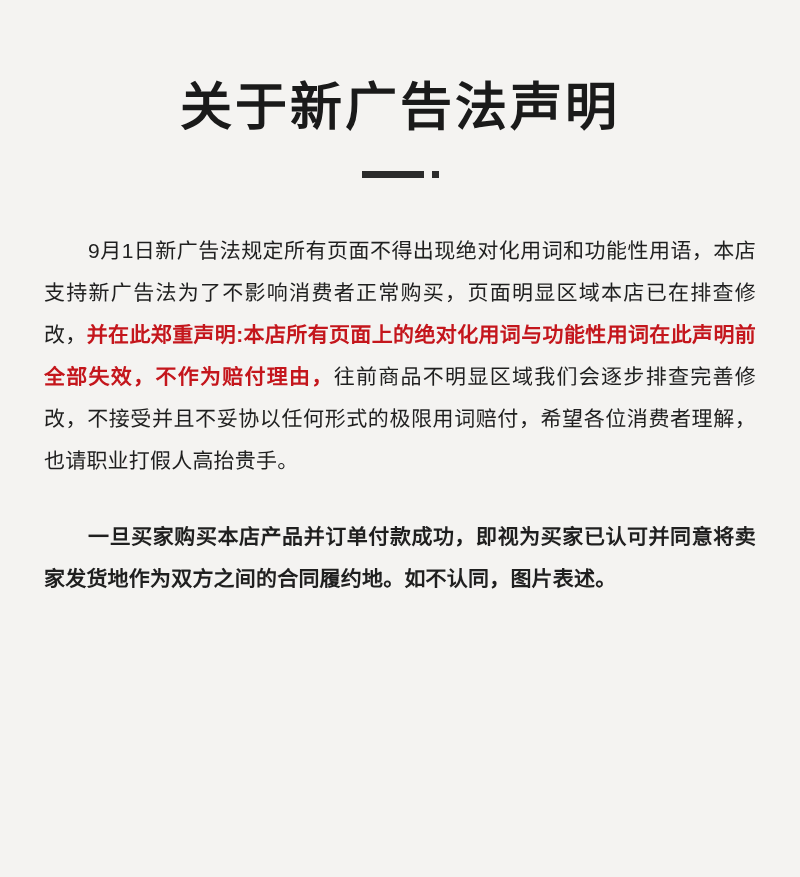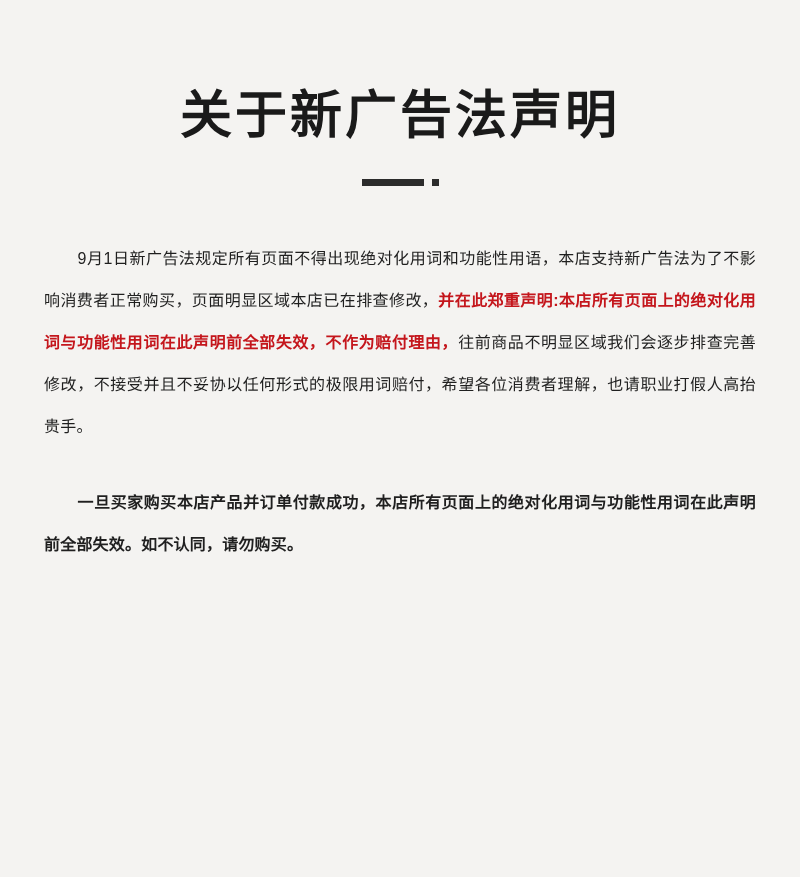--- a/index.html
+++ b/index.html
@@ -12,21 +12,21 @@
     background: #f4f3f1;
     font-family: "Liberation Sans", "DejaVu Sans", sans-serif;
     color: #1c1c1c;
     overflow: hidden;
   }
   .page {
     position: relative;
     width: 800px;
     height: 877px;
     box-sizing: border-box;
-    padding: 8px 44px;
+    padding: 0 44px;
   }
   .title-block {
     padding-top: 78px;
     text-align: center;
   }
   .title {
     font-size: 52px;
     font-weight: bold;
     letter-spacing: 3px;
     color: #1a1a1a;
@@ -51,21 +51,21 @@
     height: 7px;
     background: #2b2b2b;
     display: inline-block;
     margin-left: 8px;
   }
   .body-block {
     margin-top: 44px;
   }
   p.para {
     margin: 0 0 34px 0;
-    font-size: 16px;
+    font-size: 21px;
     line-height: 42px;
     text-align: justify;
     text-justify: inter-ideograph;
     letter-spacing: 0.2px;
     color: #1f1f1f;
   }
   p.para.indent {
     text-indent: 2.1em;
   }
   .red {
@@ -94,18 +94,18 @@
   </div>
 
   <div class="body-block">
 
     <p class="para indent">
       <span>9月1日新广告法规定所有页面不得出现绝对化用词和功能性用语，本店支持新广告法为了不影响消费者正常购买，页面明显区域本店已在排查修改，</span><span class="red">并在此郑重声明:本店所有页面上的绝对化用词与功能性用词在此声明前全部失效，不作为赔付理由，</span><span>往前商品不明显区域我们会逐步排查完善修改，不接受并且不妥协以任何形式的极限用词赔付，希望各位消费者理解，也请职业打假人高抬贵手。</span>
     </p>
 
 
     <p class="para indent last-para bold-red-para">
-      <span>一旦买家购买本店产品并订单付款成功，本店所有页面上的绝对化用词与功能性用词在此声明前全部失效。如不认同，请勿购买。</span>
+      <span>一旦买家购买本店产品并订单付款成功，即视为买家已认可并同意将卖家发货地作为双方之间的合同履约地。如不认同，图片表述。</span>
     </p>
 
   </div>
 
 </div>
 
 </body></html>

